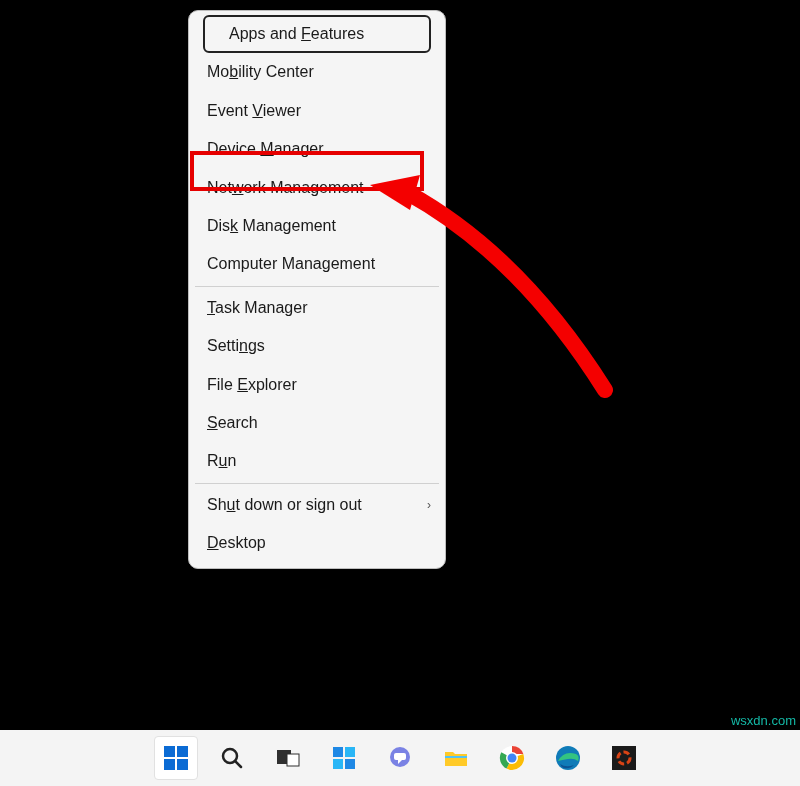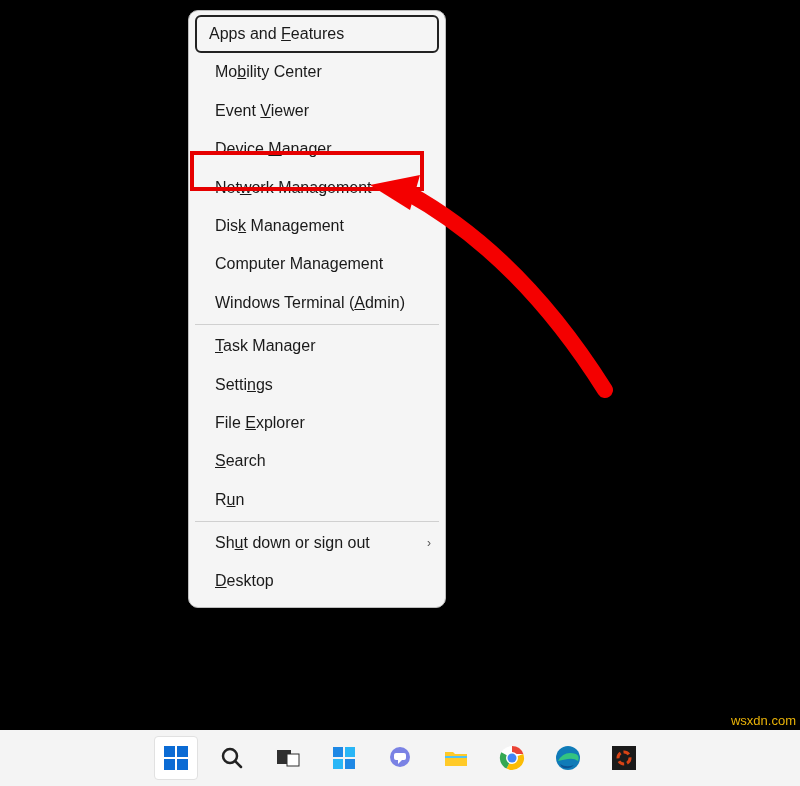--- a/index.html
+++ b/index.html
@@ -13,21 +13,21 @@
     top: 10px;
     width: 258px;
     background: #f5f5f5;
     border: 1px solid #bdbdbd;
     border-radius: 10px;
     padding: 4px 0 6px 0;
     box-shadow: 0 2px 8px rgba(0,0,0,0.25);
   }
   .menu-item {
     position: relative;
-    padding: 8px 18px 8px 26px;
+    padding: 8px 18px 8px 18px;
     font-size: 16px;
     color: #1a1a1a;
     cursor: default;
     white-space: nowrap;
     line-height: 1.4;
   }
   .menu-item .u { text-decoration: underline; }
   .menu-divider {
     height: 1px;
     background: #d0d0d0;
@@ -39,22 +39,22 @@
     top: 50%;
     transform: translateY(-50%);
     font-size: 12px;
     color: #555;
   }
 
   
   .first-item {
     border: 2px solid #222;
     border-radius: 6px;
-    margin: 0 6px;
-    padding: 6px 12px;
+    margin: 0 14px;
+    padding: 6px 24px;
   }
 
   
   .red-box {
     position: absolute;
     border: 4px solid #e60000;
     left: 190px;
     top: 151px;
     width: 234px;
     height: 40px;
@@ -92,38 +92,37 @@
     align-items: center;
     justify-content: center;
   }
   .tb-hover { background: #ffffff; border: 1px solid #e1e1e1; }
 
   
   .watermark {
     position: absolute;
     right: 4px;
     bottom: 58px;
-    color: #eab308;
+    color: #14b8a6;
     font-size: 13px;
     font-family: Arial, sans-serif;
     background: rgba(0,0,0,0.0);
   }
 </style>
 </head>
 <body>
 
 <div class="context-menu" id="ctx">
     <div class="menu-item first-item"><span>Apps and </span><span class="u">F</span><span>eatures</span></div>
     <div class="menu-item"><span>Mo</span><span class="u">b</span><span>ility Center</span></div>
     <div class="menu-item"><span>Event </span><span class="u">V</span><span>iewer</span></div>
     <div class="menu-item"><span>Device </span><span class="u">M</span><span>anager</span></div>
     <div class="menu-item"><span>Net</span><span class="u">w</span><span>ork Management</span></div>
     <div class="menu-item"><span>Dis</span><span class="u">k</span><span> Management</span></div>
     <div class="menu-item"><span>Computer Mana</span><span class="u">g</span><span>ement</span></div>
-    <div class="menu-item"><span>Windows Terminal (</span><span class="u">A</span><span>dmin)</span></div>
     <div class="menu-divider"></div>
     <div class="menu-item"><span></span><span class="u">T</span><span>ask Manager</span></div>
     <div class="menu-item"><span>Setti</span><span class="u">n</span><span>gs</span></div>
     <div class="menu-item"><span>File </span><span class="u">E</span><span>xplorer</span></div>
     <div class="menu-item"><span></span><span class="u">S</span><span>earch</span></div>
     <div class="menu-item"><span>R</span><span class="u">u</span><span>n</span></div>
     <div class="menu-divider"></div>
     <div class="menu-item"><span>Sh</span><span class="u">u</span><span>t down or sign out</span><span class="chevron">›</span></div>
     <div class="menu-item"><span></span><span class="u">D</span><span>esktop</span></div>
   </div>

